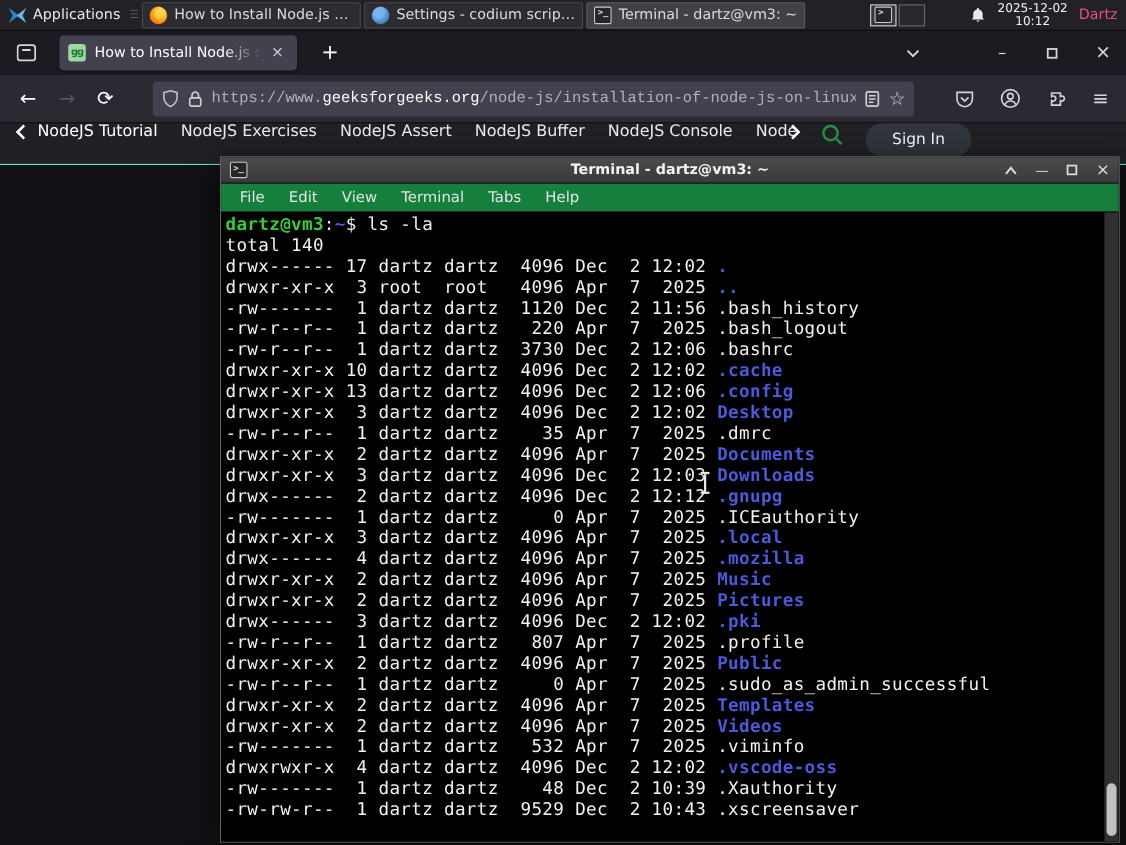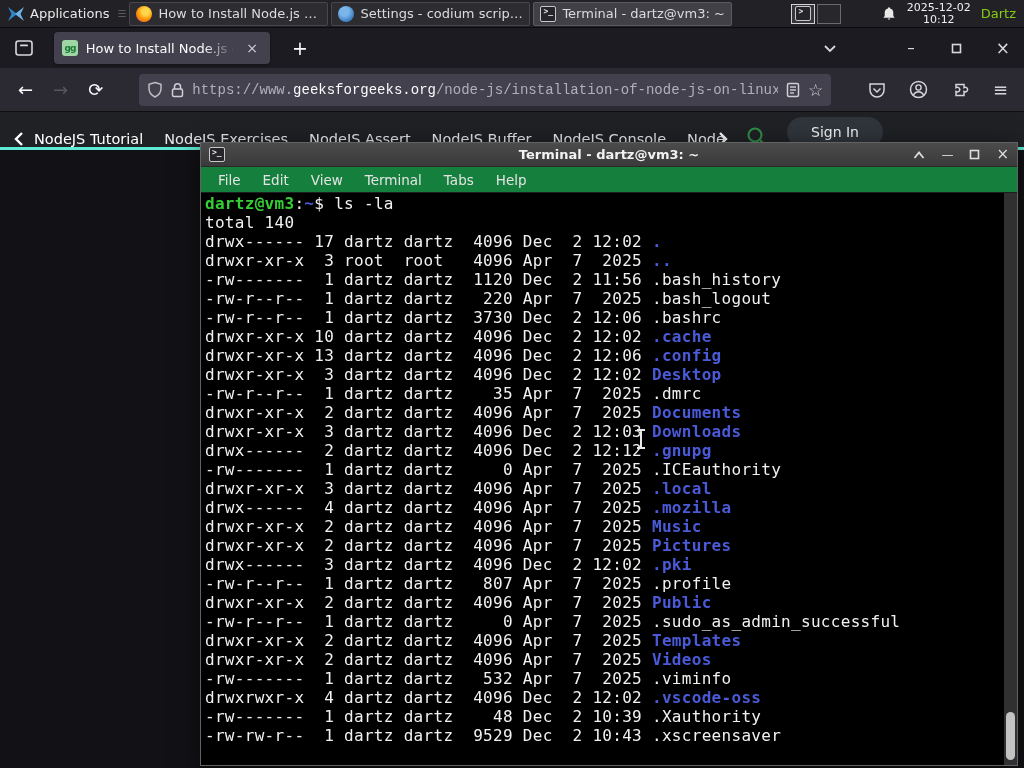--- a/index.html
+++ b/index.html
@@ -22,21 +22,21 @@
   .icon-vscodium { background:radial-gradient(circle at 40% 35%, #7ab6ea 0 30%, #3f7fc4 70%, #2b5e96 100%); }
   .icon-terminal, .term-glyph { border-radius:2px; background:#26262a; border:1px solid #c8c8c8;
     color:#e6e6e6; font-family:"DejaVu Sans Mono",monospace; font-size:8px; font-weight:bold;
     display:flex; align-items:flex-start; justify-content:flex-start; padding:1px 0 0 2px; line-height:1; }
   #pager { display:flex; gap:2px; margin-left:56px; align-items:center; }
   .ws-cell { width:24px; height:20px; border:1px solid #6a6a6e; background:#28282c; display:flex; align-items:center; justify-content:center; }
   .ws-cell.active { border-color:#d4d4d6; background:#37373b; }
   .ws-mini { width:14px; height:13px; }
   #panel-right { margin-left:auto; display:flex; align-items:center; gap:10px; padding-right:8px; }
   #clock { text-align:center; color:#f0f0f0; font-size:11px; line-height:12px; }
-  #panel-user { color:#84cc16; font-size:13px; }
+  #panel-user { color:#ec4899; font-size:13px; }
 
   
   #fx-tabbar { position:absolute; left:0; top:28px; width:1024px; height:40px; background:#1c1b22; display:flex; align-items:center; }
   .fxview { width:28px; height:28px; margin-left:10px; display:flex; align-items:center; justify-content:center; border-radius:4px; }
   #tab-active { position:relative; margin-left:16px; width:216px; height:32px; background:#42414d; border-radius:4px;
     display:flex; align-items:center; gap:8px; padding:0 8px; box-shadow:0 1px 3px rgba(0,0,0,.4); }
   .favicon-gfg { width:16px; height:16px; border-radius:3px; background:#9fd6a6; color:#1d7a33;
     font-size:9px; font-weight:bold; display:flex; align-items:center; justify-content:center; letter-spacing:-1px; }
   #tab-title { position:relative; color:#fbfbfe; font-size:13px; white-space:nowrap; overflow:hidden; width:150px; }
   #tab-title::after { content:""; position:absolute; right:0; top:0; bottom:0; width:30px;
@@ -55,21 +55,21 @@
   #url-text { font-size:14px; white-space:nowrap; overflow:hidden; flex:1;font-family:Liberation Mono, monospace; }
   .url-dim { color:#b1afbc; } .url-domain { color:#fbfbfe; }
   .urlbar-icon { flex:0 0 auto; display:flex; align-items:center; }
   #toolbar-right { margin-left:auto; display:flex; align-items:center; gap:22px; padding-right:16px; }
   .tb-icon { display:flex; align-items:center; justify-content:center; width:20px; height:20px; }
   .star-glyph { color:#d0cfd6; font-size:17px; }
   .hamburger { color:#d5d4db; font-size:18px; letter-spacing:0; }
 
   
   #site-nav { position:absolute; left:0; top:112px; width:1024px; height:38px; background:#1f2125;
-    display:flex; align-items:flex-end; border-bottom:3px solid #5eead4; }
+    display:flex; align-items:flex-start; border-bottom:1px solid #5eead4; }
   #nav-back { margin:0 10px 0 14px; }
   #site-nav-links { display:flex; align-items:center; overflow:hidden; width:690px; white-space:nowrap; }
   .nav-link { color:#e8eaed; font-size:14.5px; margin-right:21px; }
   .nav-link:first-child { color:#ffffff; }
   .nav-link:last-child { margin-right:0; }
   #nav-overflow { display:flex; align-items:center; margin-left:-6px; }
   #nav-search { margin-left:18px; display:flex; align-items:center; }
   #signin-btn { margin-left:20px; width:96px; height:30px; border-radius:17px; background:#30353c;
     color:#f1f3f4; font-size:14px; display:flex; align-items:center; justify-content:center; }
 

